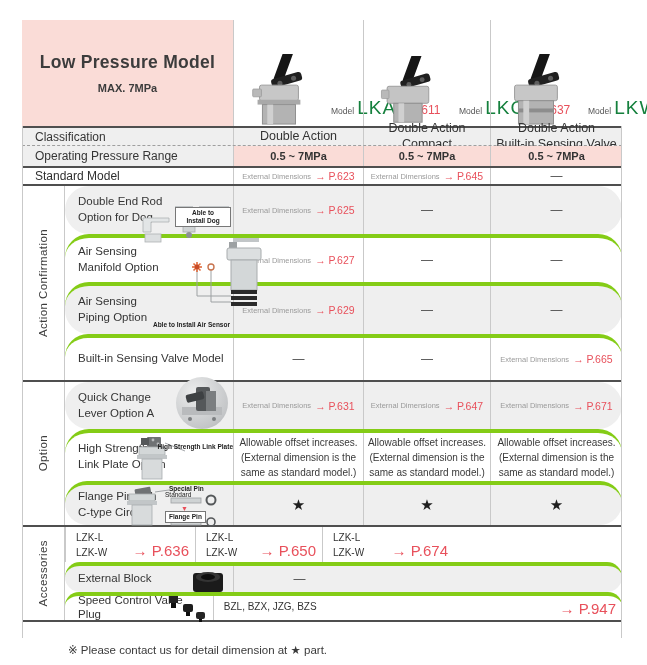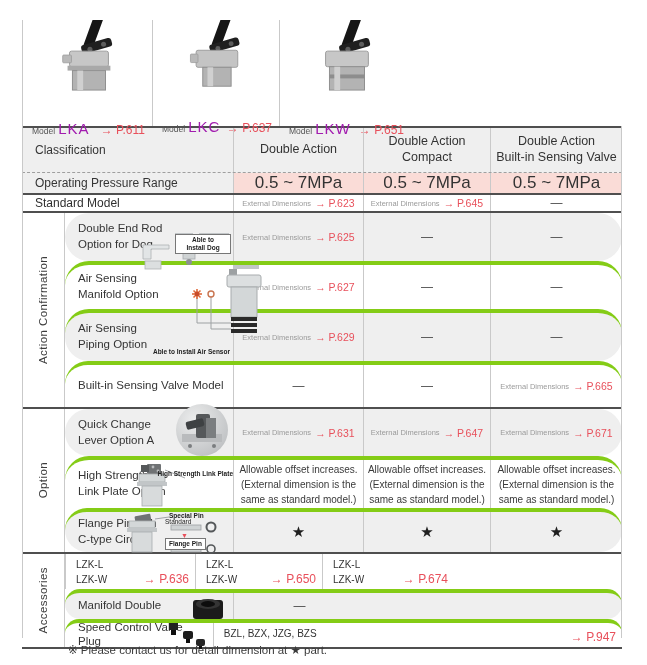--- a/index.html
+++ b/index.html
@@ -7,39 +7,39 @@
         font-family:"Liberation Sans","DejaVu Sans",sans-serif;color:#3a3a3a;}
   .tbl{position:absolute;left:22px;top:20px;width:600px;}
   .edge{position:absolute;width:1px;background:#c9c9c9;top:106px;height:512px;z-index:1;}
   .edge.l{left:0;} .edge.r{left:599px;}
 
   
   .hdr{display:flex;height:106px;}
   .hdr-left{width:211px;background:#fadcd7;display:flex;flex-direction:column;justify-content:center;align-items:center;}
   .hdr-title{font-size:17.5px;font-weight:600;letter-spacing:.3px;color:#3c3c3c;}
   .hdr-sub{font-size:11px;font-weight:600;margin-top:9px;color:#3c3c3c;}
-  .pcell{display:flex;flex-direction:column;border-left:1px solid #c9c9c9;box-sizing:border-box;}
+  .pcell{display:flex;flex-direction:row;border-left:1px solid #c9c9c9;box-sizing:border-box;align-items:flex-end;}
   .w1{width:130px;} .w2{width:127px;} .w3{width:132px;}
   .photo-wrap{flex:1;display:flex;justify-content:center;align-items:flex-end;}
   .model-line{display:flex;align-items:baseline;justify-content:space-between;padding:2px 7px 7px 9px;}
   .model-prefix{font-size:8.5px;color:#555;margin-right:3px;}
-  .model-name{font-size:15px;color:#a21caf;letter-spacing:1px;flex:1;margin-top:26px;}
+  .model-name{font-size:19px;color:#15803d;letter-spacing:1px;flex:1;margin-top:26px;}
   .pageref{font-size:12px;color:#e8505b;white-space:nowrap;}
 
   
   .row{display:flex;box-sizing:border-box;}
   .cell{box-sizing:border-box;display:flex;align-items:center;justify-content:center;border-left:1px solid #c9c9c9;position:relative;}
   .lblcell{box-sizing:border-box;display:flex;align-items:center;position:relative;}
   .pre{white-space:pre-line;}
-  .row-classification{height:47px;background:#efefef;border-top:2px solid #4f4f4f;border-bottom:1px dashed #9f9f9f;}
+  .row-classification{height:20px;background:#efefef;border-top:2px solid #4f4f4f;border-bottom:1px dashed #9f9f9f;}
   .row-classification .lblcell{width:211px;padding-left:13px;font-size:12px;color:#353535;}
   .cls-val{font-size:12.5px;font-weight:500;color:#333;text-align:center;line-height:1.25;}
   .row-pressure{height:22px;border-bottom:2px solid #4f4f4f;}
   .row-pressure .lblcell{width:211px;background:#efefef;padding-left:13px;font-size:12px;color:#353535;}
-  .row-pressure .cell{background:#fadcd7;font-size:17px;font-weight:400;color:#333;}
+  .row-pressure .cell{background:#fadcd7;font-size:11px;font-weight:700;color:#333;}
   .row-standard{height:18px;border-bottom:2px solid #4f4f4f;background:#fff;}
   .row-standard .lblcell{width:211px;padding-left:13px;font-size:12px;font-weight:500;color:#2f2f2f;}
 
   .dims-txt{font-size:7.5px;color:#9a9a9a;margin-right:4px;white-space:nowrap;}
   .dims-page{font-size:10.5px;color:#e8505b;white-space:nowrap;}
   .dash{font-size:12px;color:#4a4a4a;}
   .star{font-size:15px;color:#1f1f1f;}
 
   
   .section{display:flex;box-sizing:border-box;border-bottom:2px solid #4f4f4f;}
@@ -48,41 +48,45 @@
   .sec-rows{width:557px;position:relative;}
   .srow{display:flex;box-sizing:border-box;border-radius:24px;}
   .srow.bt{border-top:4px solid #84cc16;}
   .srow .rlabel{width:168px;box-sizing:border-box;display:flex;align-items:center;padding-left:13px;font-size:11.5px;line-height:1.35;color:#353535;position:relative;}
   .gray{background:#efefef;} .white{background:#ffffff;}
   .note{font-size:10px;line-height:1.5;color:#3a3a3a;text-align:center;}
 
   
   .acc-cell{justify-content:flex-start;align-items:stretch;padding:3px 6px 3px 10px;display:flex;}
   .acc-models{font-size:10px;line-height:1.5;color:#333;flex:1;}
-  .acc-page{align-self:flex-end;font-size:12px;color:#e8505b;white-space:nowrap;}
+  .acc-page{align-self:flex-end;font-size:15px;color:#e8505b;white-space:nowrap;}
 
   
   .diagram{position:absolute;z-index:4;}
   .cap-box{position:absolute;background:#fff;border:1px solid #777;font-size:6.5px;font-weight:bold;color:#222;
            text-align:center;line-height:1.25;padding:1px 3px;}
   .cap-plain{position:absolute;font-size:6.5px;font-weight:bold;color:#222;white-space:nowrap;}
   .quick-photo{position:absolute;right:5px;top:-5px;width:52px;height:52px;border-radius:50%;
                background:radial-gradient(circle at 35% 30%,#eceded,#c2c4c6 75%,#9ea0a2);overflow:hidden;z-index:4;}
 
   .footer{position:absolute;left:68px;top:643px;font-size:11.5px;color:#3a3a3a;}
 </style>
 </head>
 <body>
 
 <div class="page">
   <div class="tbl">
     <div class="edge l"></div>
     <div class="edge r"></div>
 
     <div class="hdr">
+      <div class="hdr-left">
+        <div class="hdr-title">Low Pressure Model</div>
+        <div class="hdr-sub">MAX. 7MPa</div>
+      </div>
 
       <div class="pcell w1">
         <div class="photo-wrap">
           <svg width="88" height="72" viewBox="0 0 90 74">
             <rect x="50" y="-4" width="10" height="34" rx="2" fill="#161616" transform="rotate(20 55 0)"></rect>
             <rect x="38" y="22" width="32" height="9" rx="3" fill="#202020" transform="rotate(-16 54 27)"></rect>
             <circle cx="47" cy="30" r="2.6" fill="#5d5d5d"></circle>
               <circle cx="61" cy="25" r="2.6" fill="#5d5d5d"></circle>
             <rect x="26" y="32" width="40" height="16" rx="2" fill="#c7c7c7" stroke="#9b9b9b" stroke-width="1"></rect>
             <rect x="19" y="36" width="9" height="8" rx="1" fill="#b9b9b9" stroke="#9b9b9b" stroke-width="0.8"></rect>
@@ -412,21 +416,21 @@
           </div>
           <div class="cell acc-cell w3">
             <span class="acc-models pre">LZK-L
 LZK-W</span>
             <span class="acc-page">→ P.674</span>
           </div>
         </div>
 
         <div class="srow gray bt" style="height:30px;">
           <div class="rlabel">
-            <span>Manifold Double</span>
+            <span>External Block</span>
             <div class="diagram" style="right:8px;top:1px;">
               <svg width="34" height="27" viewBox="0 0 34 27">
                 <rect x="2" y="6" width="30" height="19" rx="3" fill="#1b1b1b"></rect>
                 <ellipse cx="17" cy="10" rx="12" ry="5" fill="#343434"></ellipse>
                 <ellipse cx="17" cy="10" rx="7" ry="3" fill="#0d0d0d"></ellipse>
               </svg>
             </div>
           </div>
           <div class="cell w3">
             <span class="dash">—</span>

